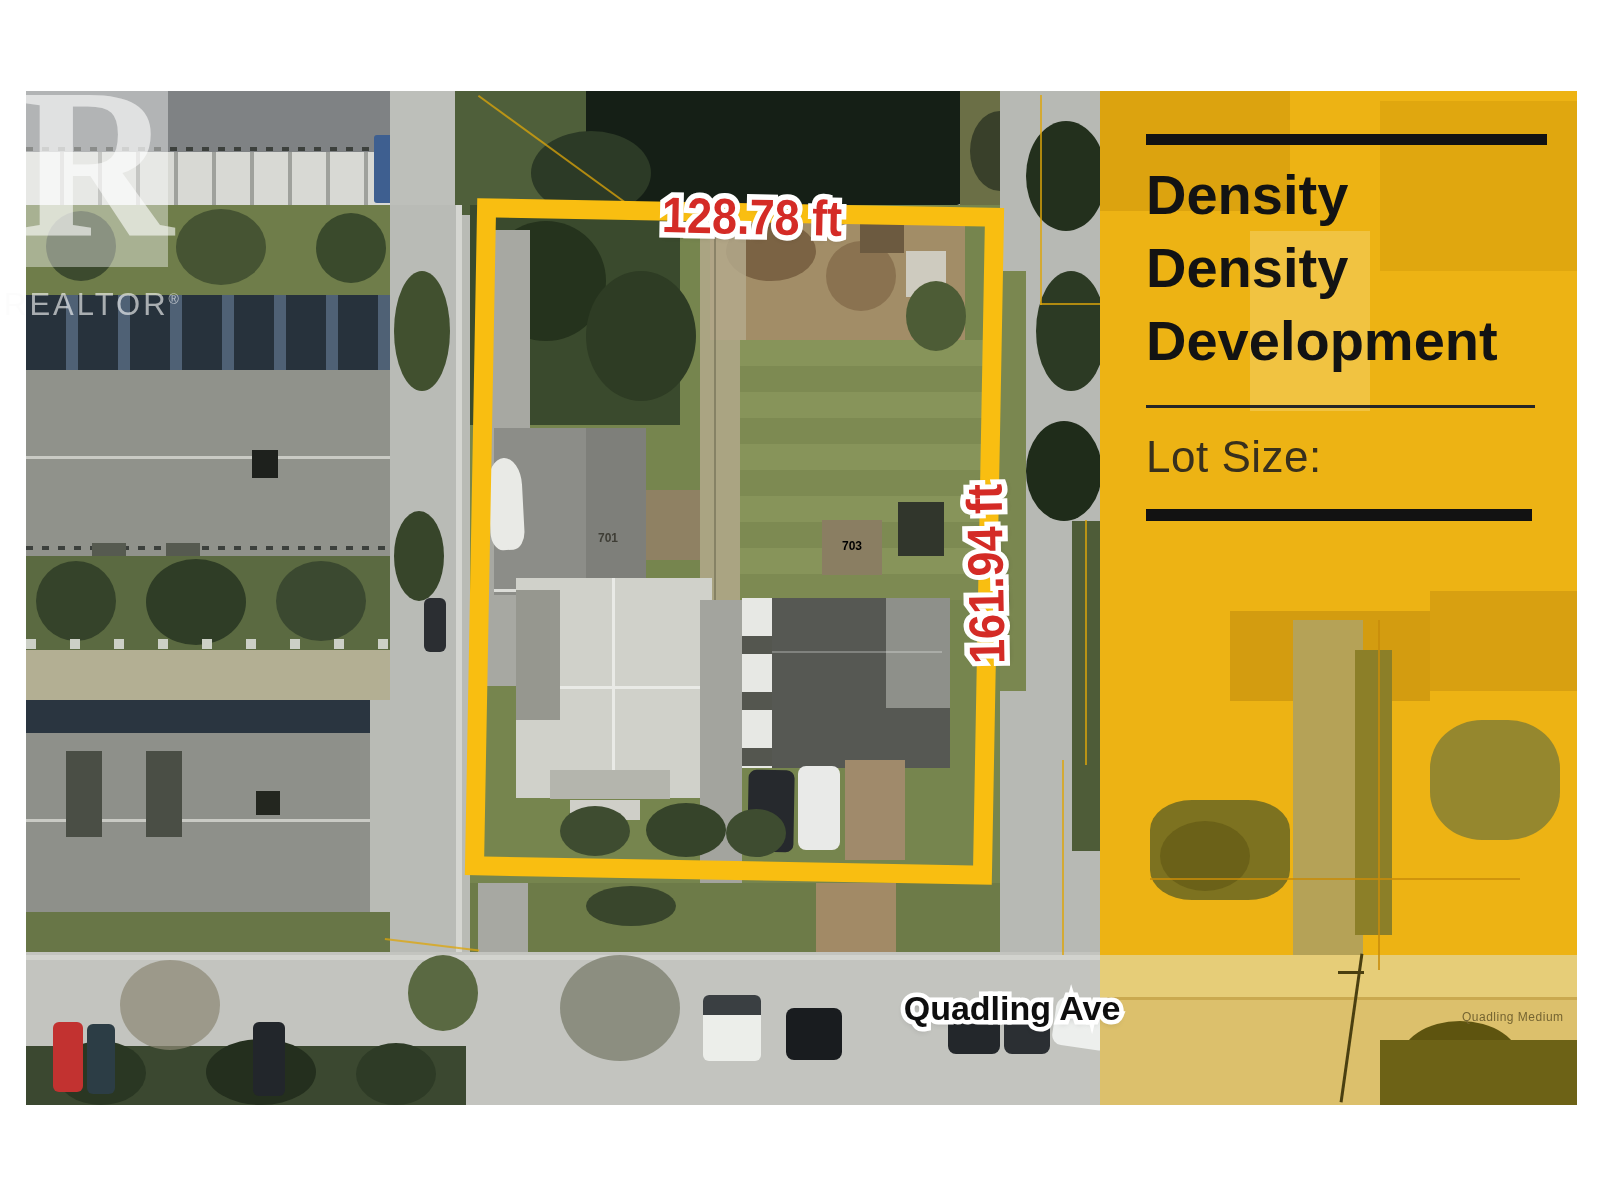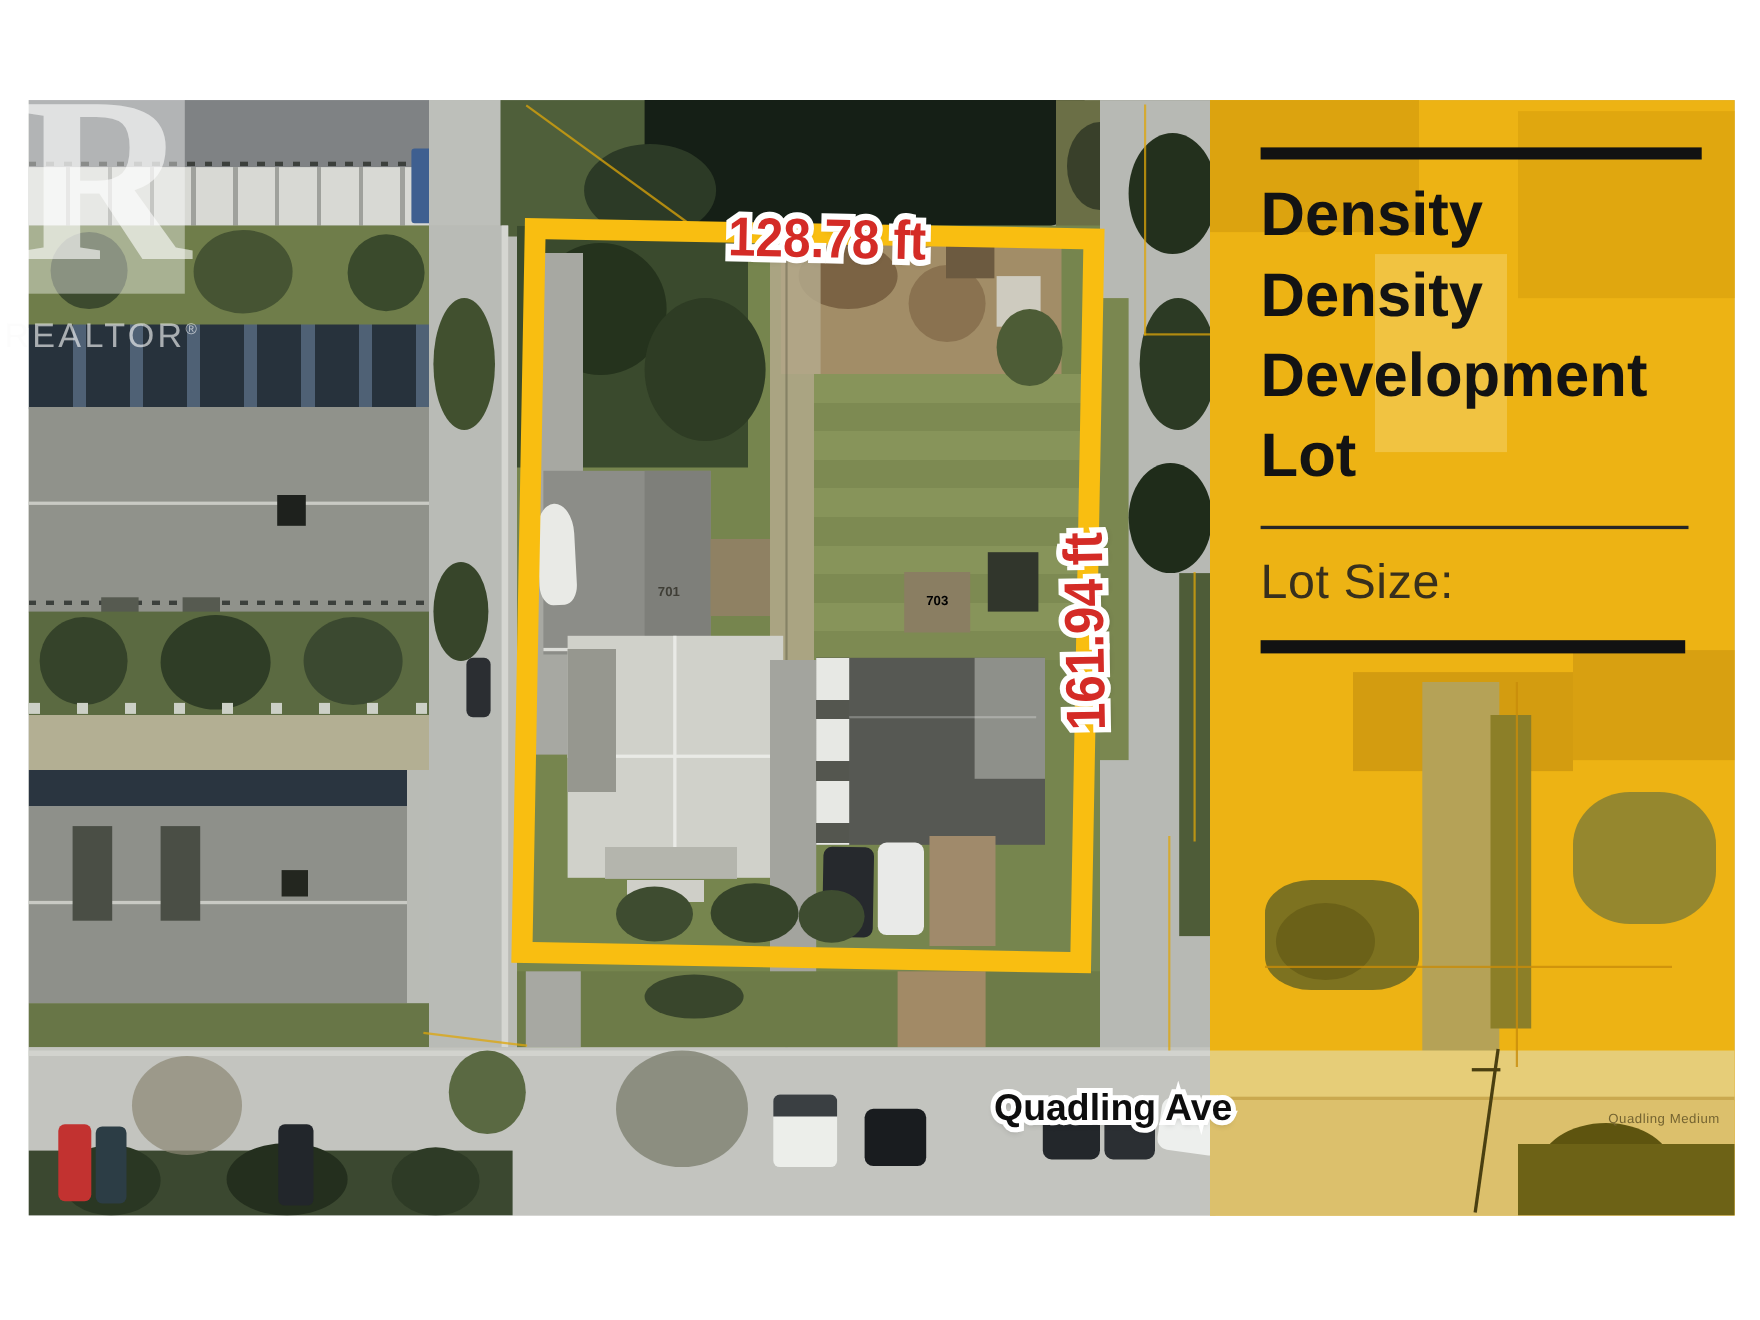--- a/index.html
+++ b/index.html
@@ -237,21 +237,20 @@
     <div class="panel-shape" style="left:278px;top:529px;width:2px;height:350px;background:rgba(200,140,10,.8)"></div>
     <div class="panel-shape" style="left:50px;top:787px;width:370px;height:2px;background:rgba(200,140,10,.8)"></div>
     <div id="map-street">Quadling Medium</div>
 
     <div id="panel-content">
       <div class="rule-thick"></div>
       <div id="panel-title">
         <div>Density</div>
         <div>Density</div>
         <div>Development</div>
-        <div>Lot</div>
       </div>
       <div class="rule-thin"></div>
       <div id="lot-size">
         <div>Lot Size:</div>
       </div>
       <div class="rule-thick2"></div>
     </div>
   </div>
 
 </div>

